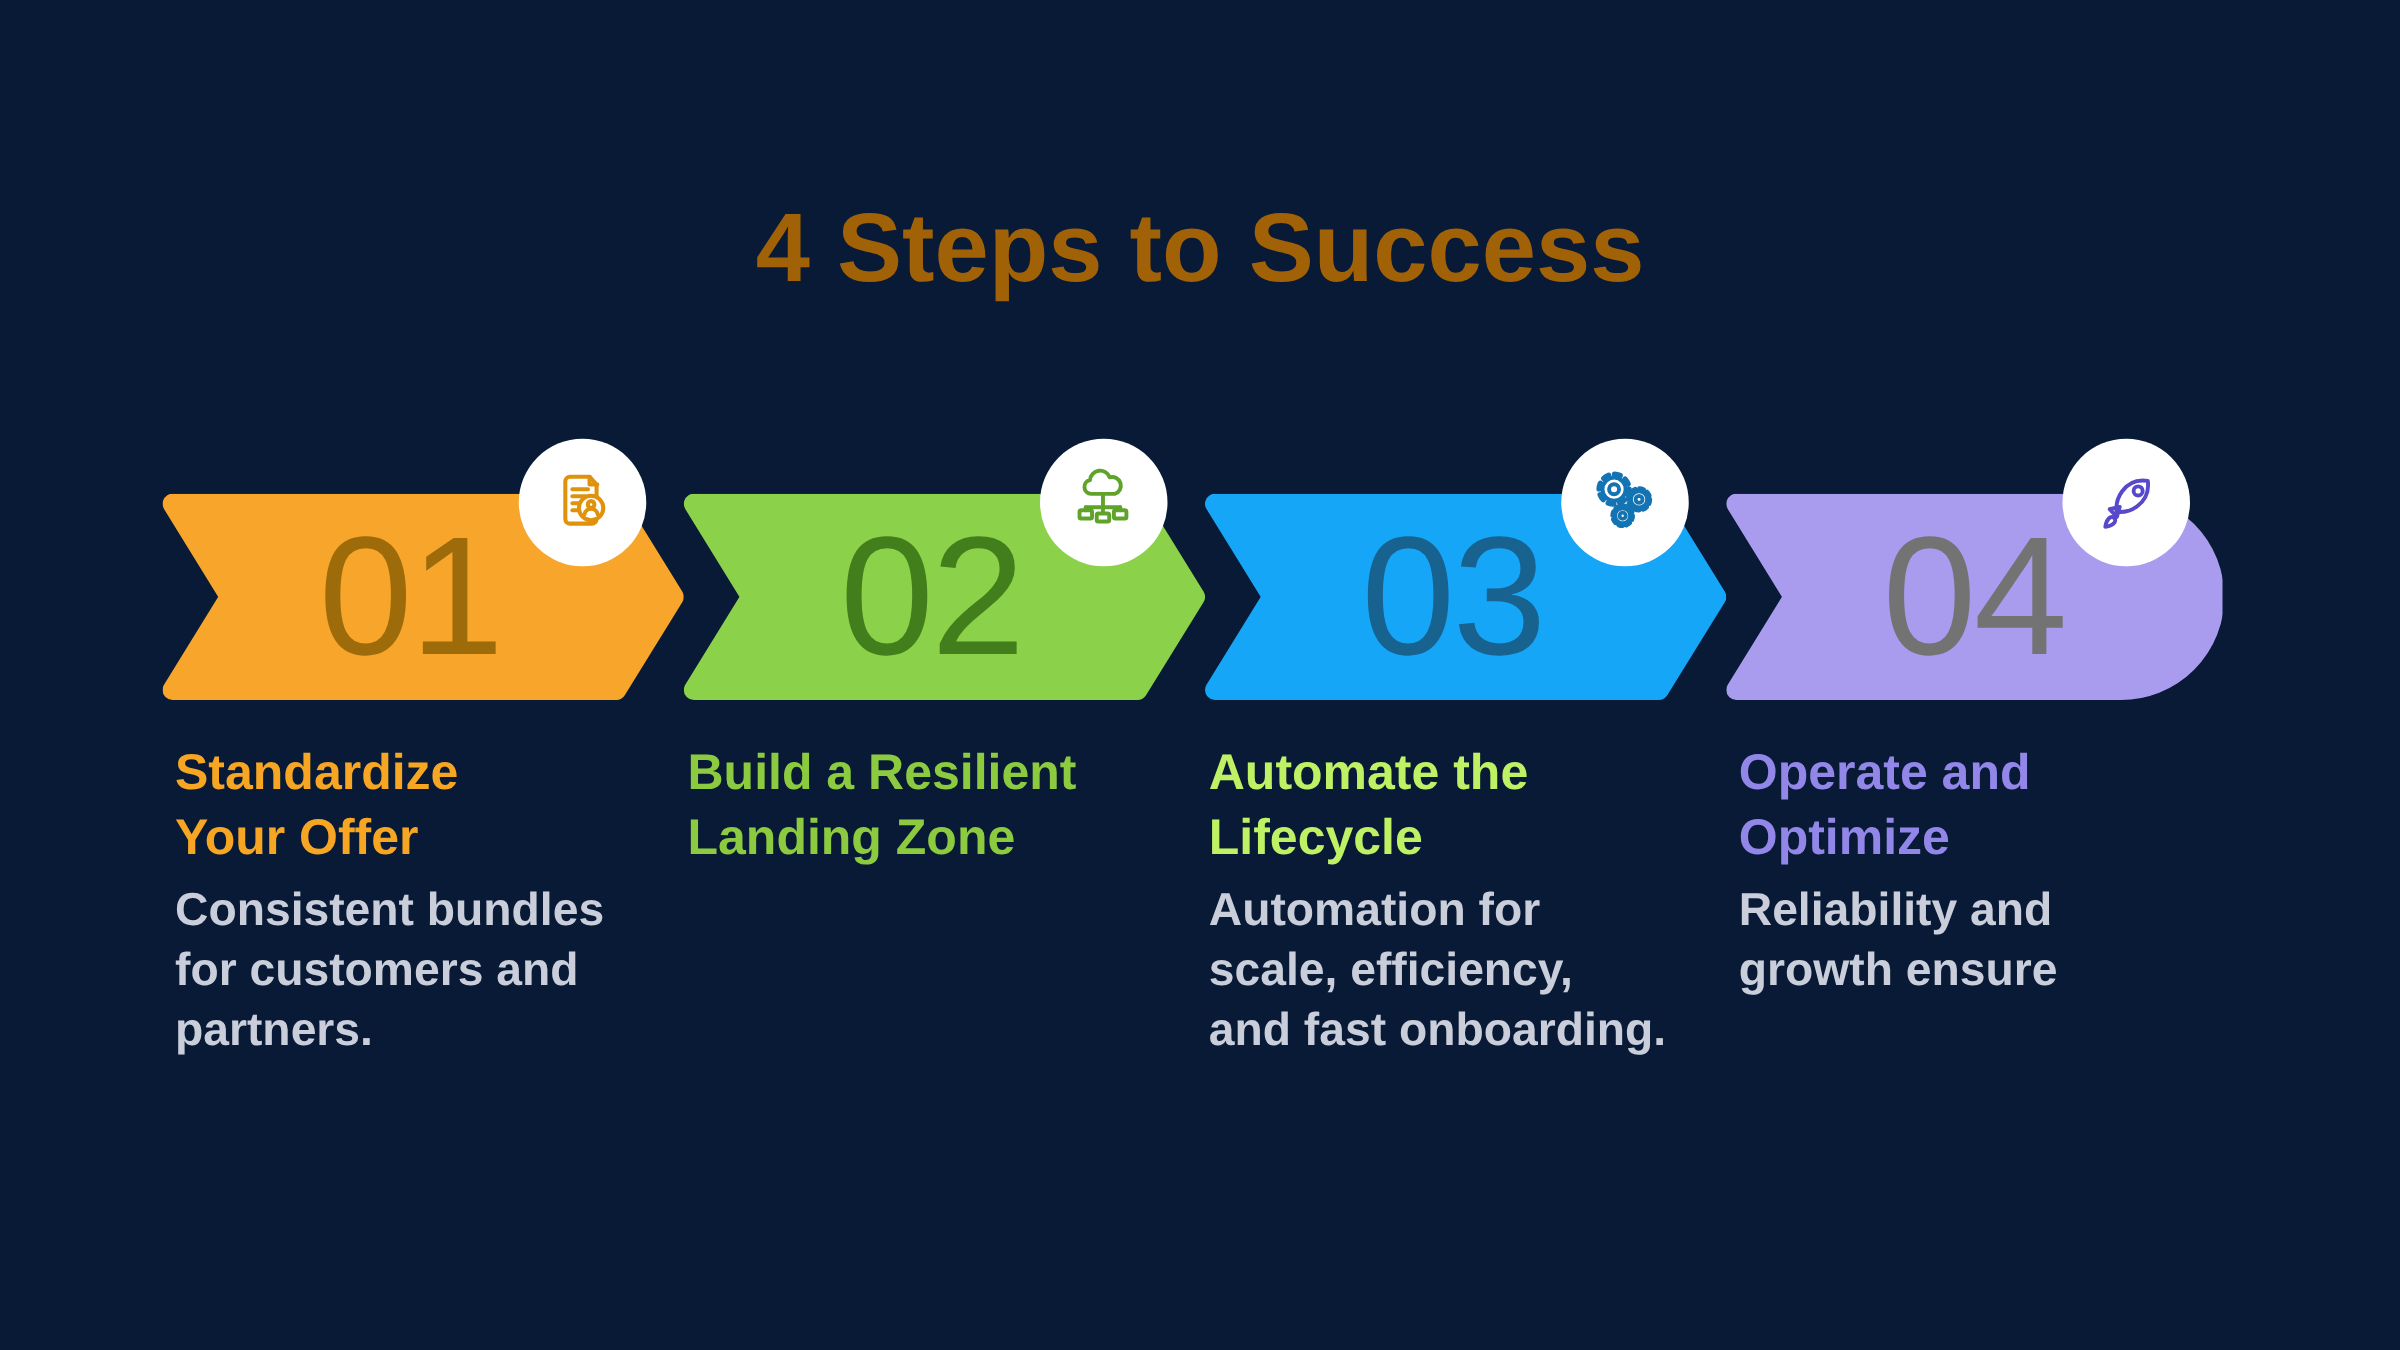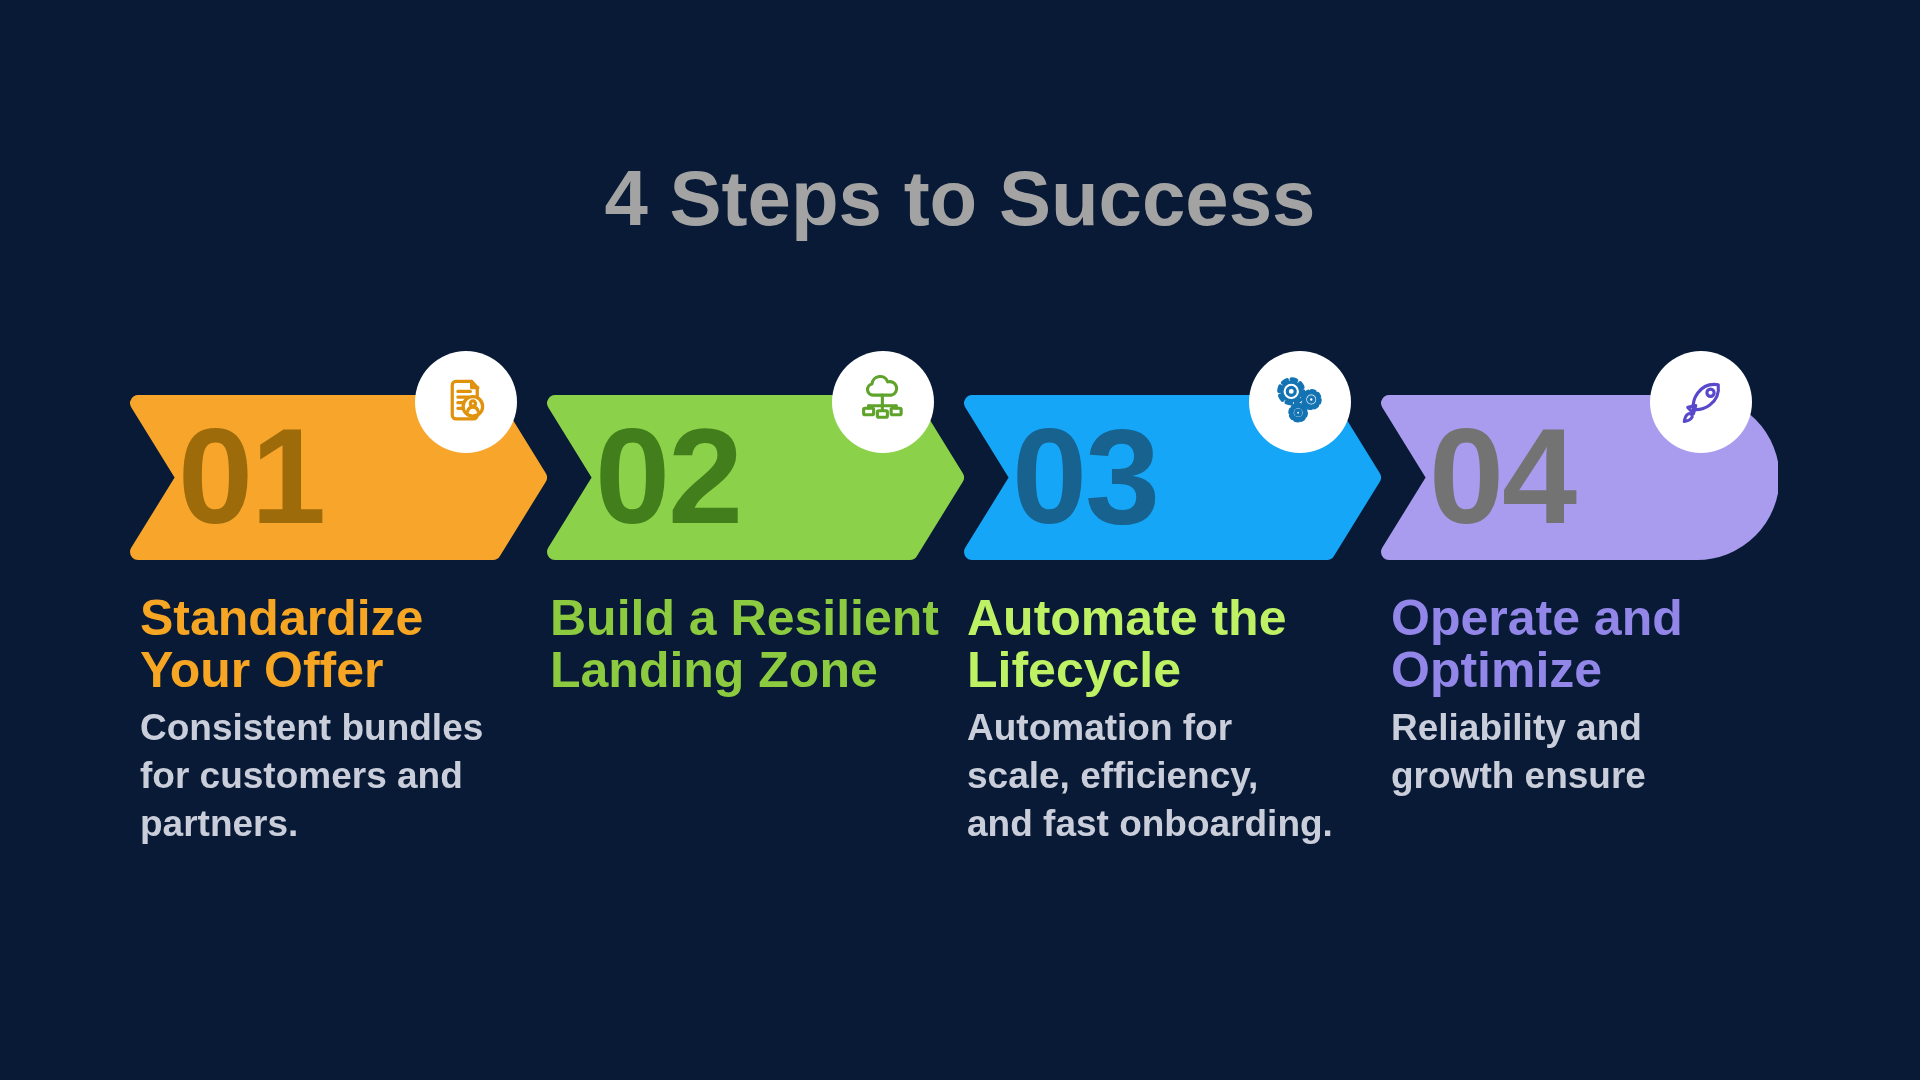--- a/index.html
+++ b/index.html
@@ -10,44 +10,45 @@
     overflow:hidden;
     position:relative;
   }
   .canvas { position:absolute; inset:0; width:1920px; height:1080px; }
 
   .main-title {
     position:absolute;
     top:152px; left:0; width:1920px;
     text-align:center;
     font-size:78px; line-height:92px; font-weight:700;
-    color:#a3a3a3;
+    color:#a16207;
     letter-spacing:0;
   }
 
   .step { position:absolute; top:0; left:0; }
 
   .arrow-svg { position:absolute; top:395px; display:block; }
 
   .step-number {
     position:absolute; top:403px; width:300px;
-    font-size:135px; line-height:148px; font-weight:700;
+    text-align:center;
+    font-size:135px; line-height:148px; font-weight:400;
     letter-spacing:-2px;
   }
 
   .icon-badge {
     position:absolute; top:351px;
     width:102px; height:102px;
     background:#FFFFFF; border-radius:50%;
     display:flex; align-items:center; justify-content:center;
   }
   .icon-badge svg { display:block; }
 
   .step-text { position:absolute; top:592px; width:410px; }
-  .step-title { font-size:50px; line-height:52px; font-weight:700; }
+  .step-title { font-size:40px; line-height:52px; font-weight:700; }
   .step-desc  { margin-top:8px; font-size:37px; line-height:48px; font-weight:700; color:#C9CEDA; }
   .tline, .dline { display:block; }
 
   
   .s1 .arrow-svg{left:130px} .s1 .step-number{left:178px} .s1 .icon-badge{left:415px} .s1 .step-text{left:140px}
   .s2 .arrow-svg{left:547px} .s2 .step-number{left:595px} .s2 .icon-badge{left:832px} .s2 .step-text{left:550px}
   .s3 .arrow-svg{left:964px} .s3 .step-number{left:1012px} .s3 .icon-badge{left:1249px} .s3 .step-text{left:967px}
   .s4 .arrow-svg{left:1381px} .s4 .step-number{left:1429px} .s4 .icon-badge{left:1650px} .s4 .step-text{left:1391px}
 </style>
 </head>

